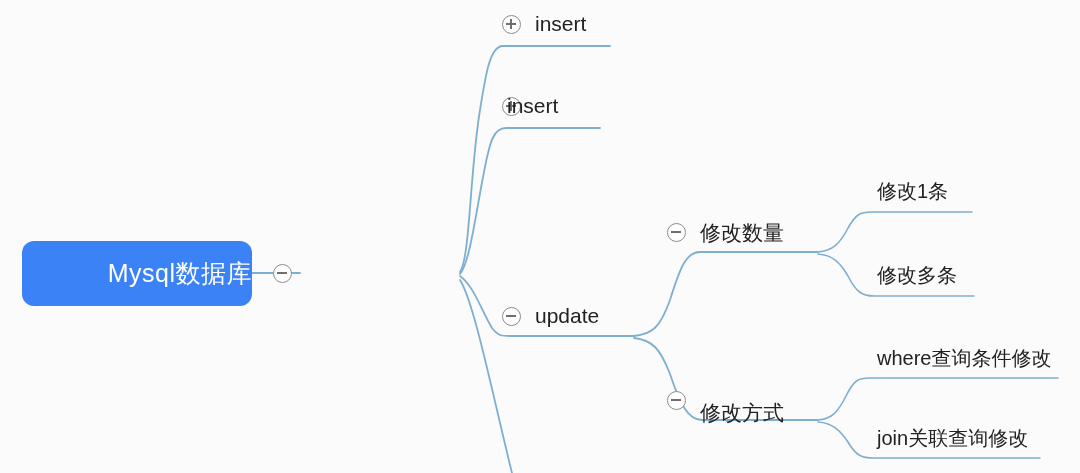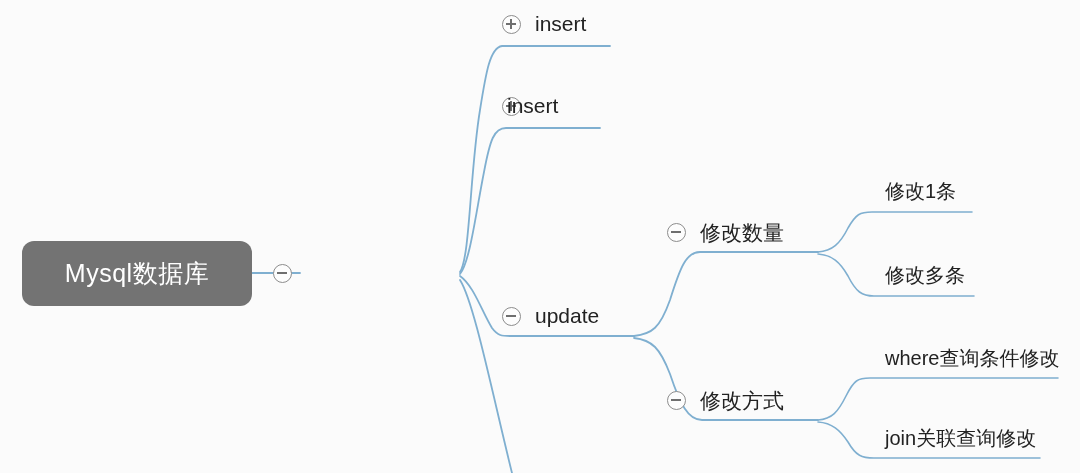--- a/index.html
+++ b/index.html
@@ -63,21 +63,20 @@
   }
 
   
   .text-label {
     color: #222222;
     font-size: 21px;
   }
   .leaf-label {
     color: #222222;
     font-size: 20px;
-    margin-left: 8px;
   }
 
   
   .toggle {
     position: absolute;
     width: 19px;
     height: 19px;
     border-radius: 50%;
     border: 1.3px solid #8d8d8d;
     background: #fdfdfd;
@@ -126,21 +125,21 @@
       <path stroke-width="1.6" d="M 818 252 C 832 251 840 244 848 228 C 856 214 860 212 872 212 L 972 212"></path>
 
       <path stroke-width="1.6" d="M 818 254 C 832 255 840 262 848 276 C 856 292 862 296 874 296 L 974 296"></path>
 
       <path stroke-width="1.6" d="M 818 420 C 832 419 838 412 846 396 C 854 380 858 378 870 378 L 1058 378"></path>
 
       <path stroke-width="1.6" d="M 818 422 C 832 423 840 430 848 442 C 856 456 862 458 874 458 L 1040 458"></path>
     </g>
   </svg>
 
-  <div class="node root-node" style="left:22px; top:241px; width:230px; height:65px; background:#737373;">
+  <div class="node root-node" style="left:22px; top:241px; width:230px; height:65px; background:#3b82f6;justify-content:flex-end;">
     <span class="root-label">Mysql数据库</span>
   </div>
 
   <div class="toggle" style="left:273px; top:264px;"></div>
 
 
   <div class="toggle plus" style="left:502px; top:15px;"></div>
   <div class="node" style="left:535px; top:12px;">
     <span class="text-label">insert</span>
   </div>
@@ -154,21 +153,21 @@
   <div class="node" style="left:535px; top:304px;">
     <span class="text-label">update</span>
   </div>
 
   <div class="toggle" style="left:667px; top:223px;"></div>
   <div class="node" style="left:700px; top:219px;font-family:Liberation Mono, monospace;">
     <span class="text-label">修改数量</span>
   </div>
 
   <div class="toggle" style="left:667px; top:391px;"></div>
-  <div class="node" style="left:700px; top:387px;">
+  <div class="node" style="left:700px; top:399px;">
     <span class="text-label">修改方式</span>
   </div>
 
   <div class="node" style="left:877px; top:178px;">
     <span class="leaf-label">修改1条</span>
   </div>
 
   <div class="node" style="left:877px; top:262px;">
     <span class="leaf-label">修改多条</span>
   </div>

